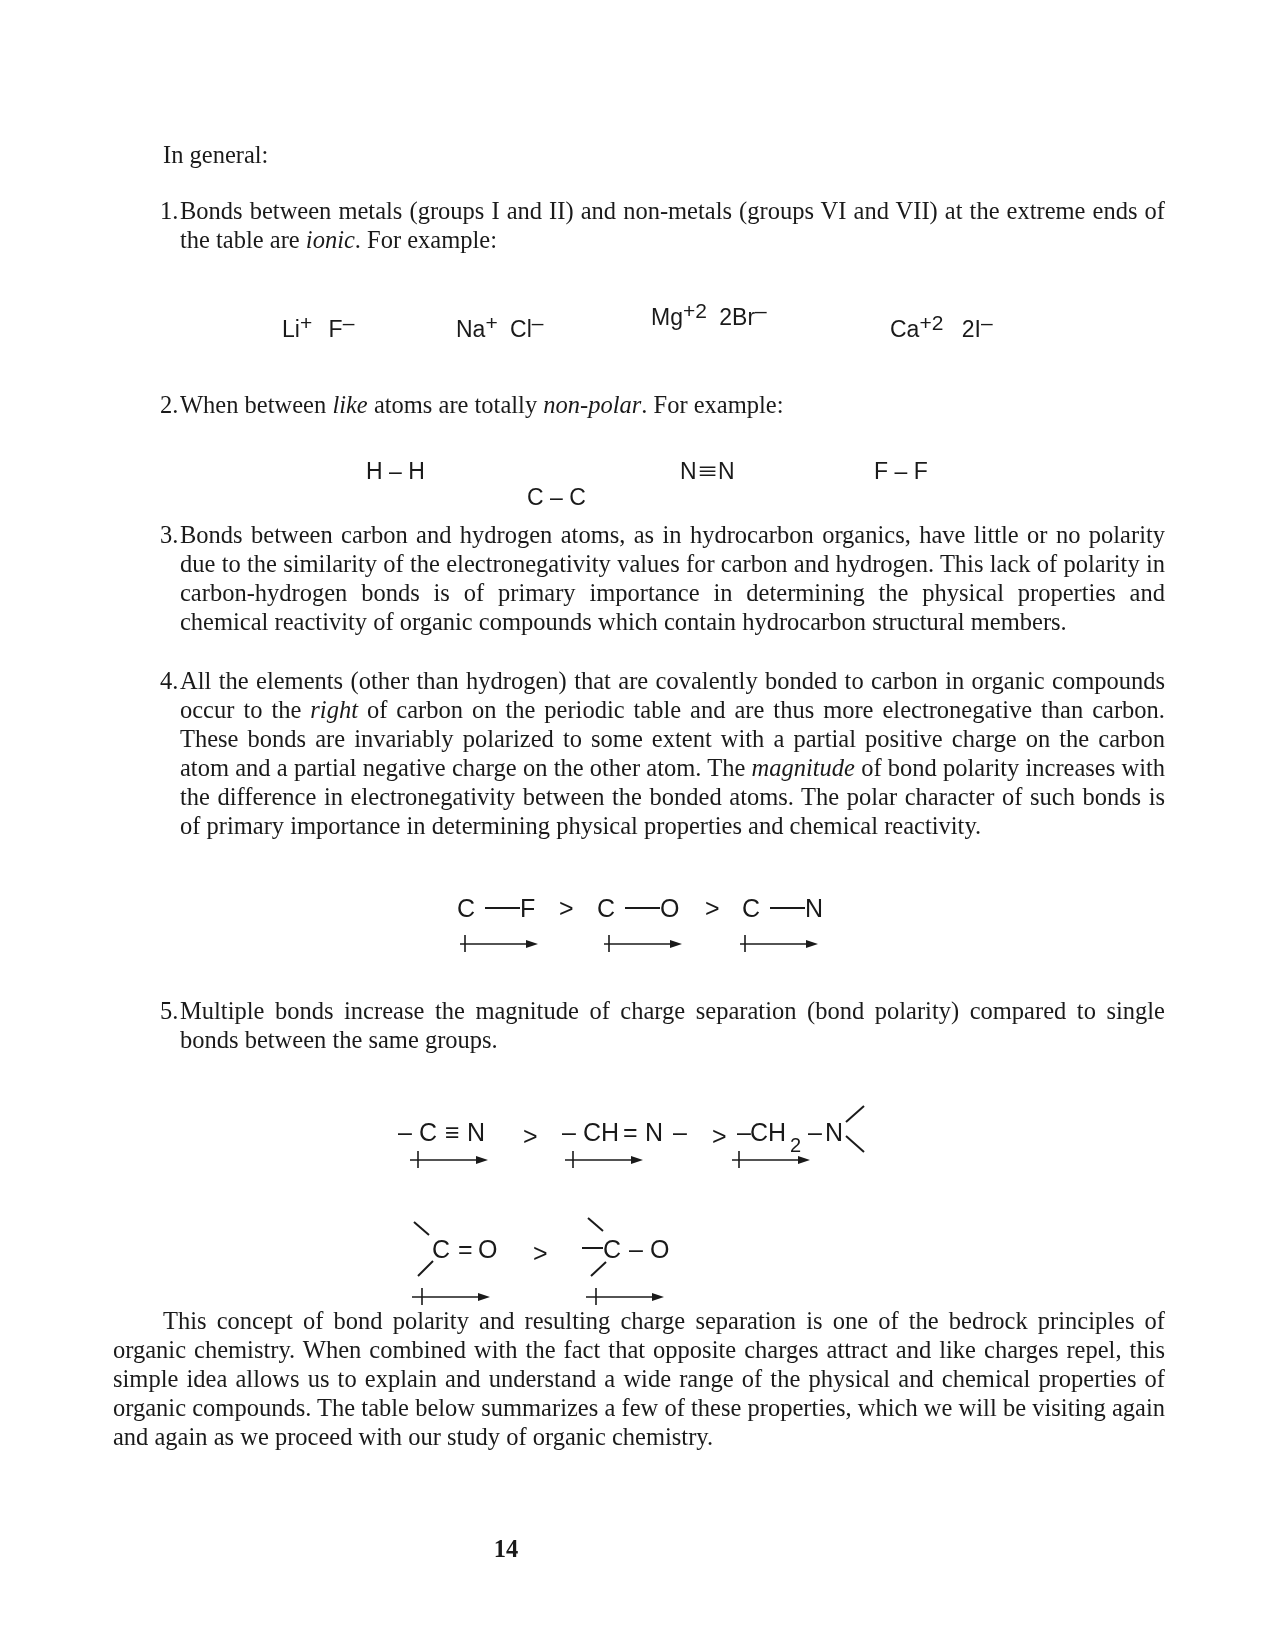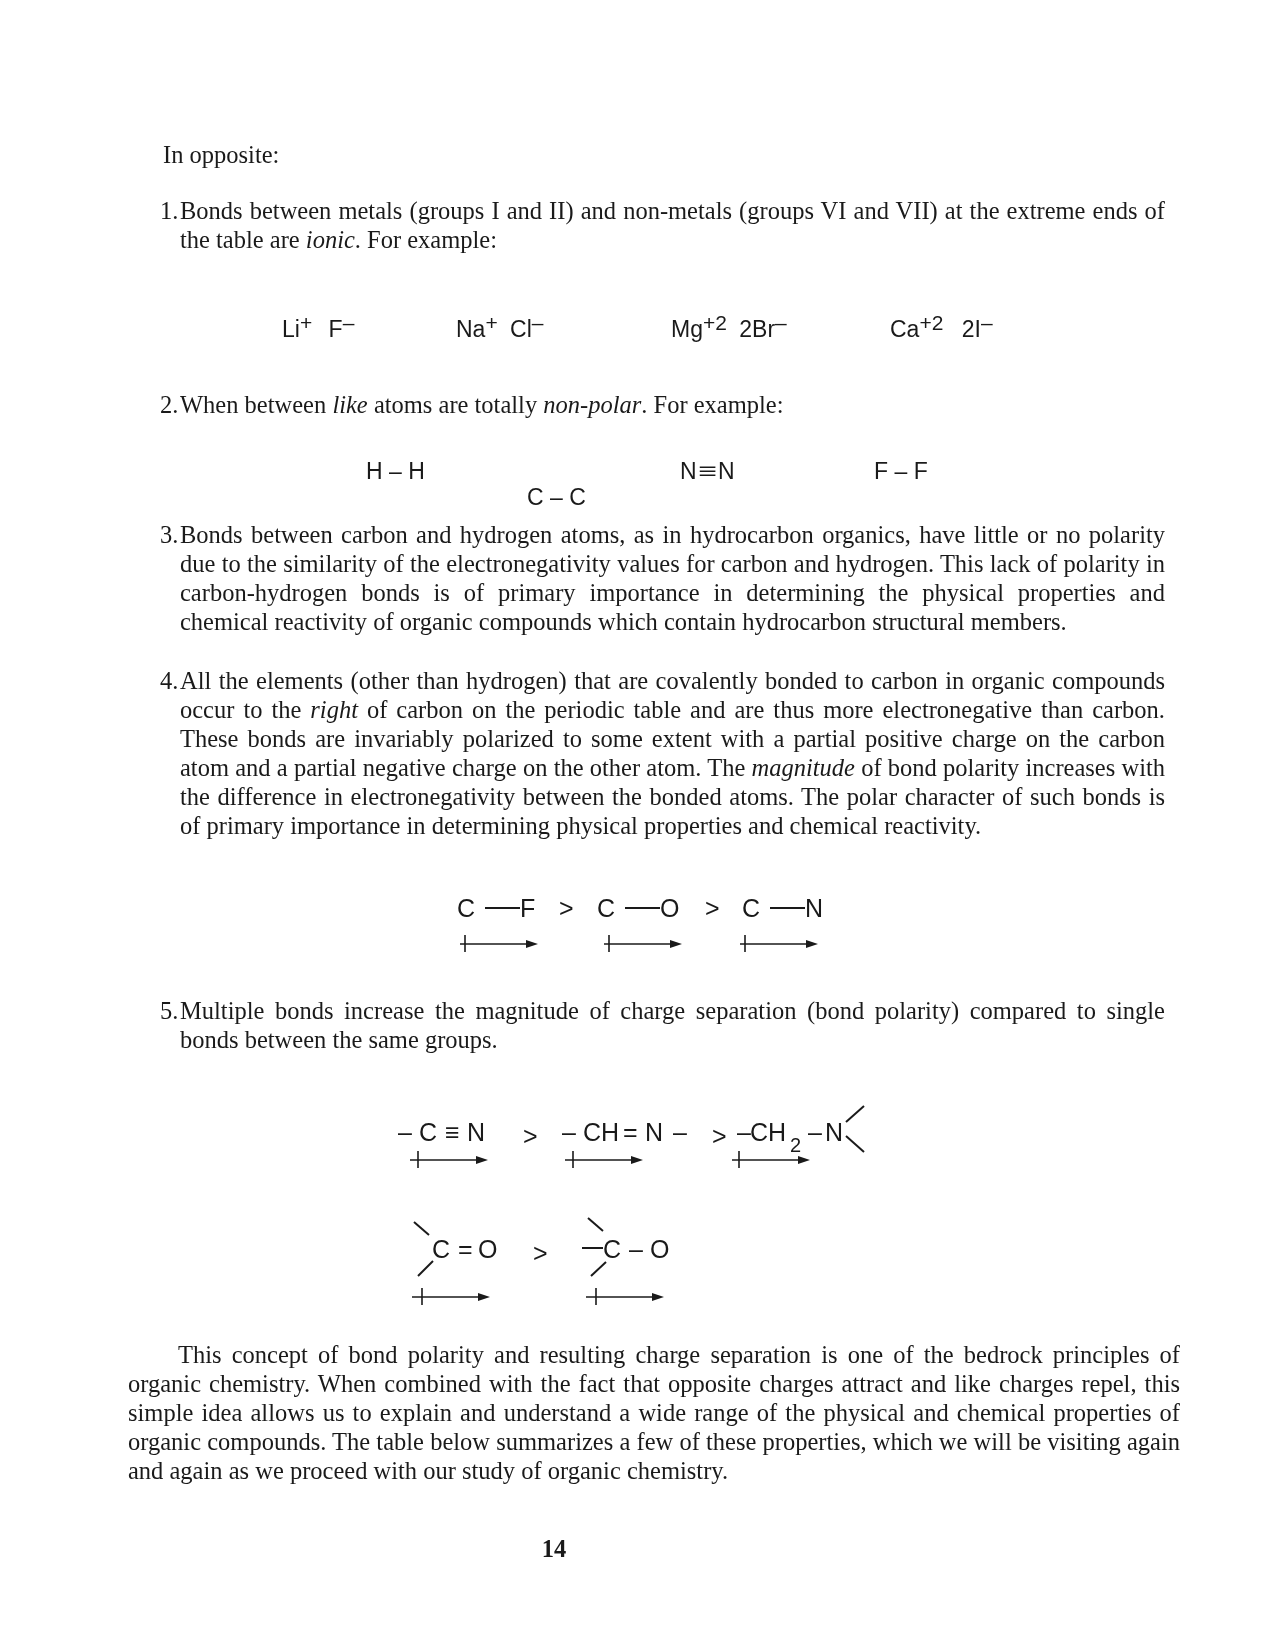--- a/index.html
+++ b/index.html
@@ -4,50 +4,50 @@
 <style>
   html, body { margin: 0; padding: 0; background: #ffffff; }
   body { width: 1275px; height: 1650px; position: relative; overflow: hidden; color: #1a1a1a; }
   .serif { font-family: "Liberation Serif", "DejaVu Serif", serif; font-size: 24.5px; line-height: 29px; }
   .sans { font-family: "Liberation Sans", "DejaVu Sans", sans-serif; }
   p { margin: 0; }
   .item { position: absolute; left: 160px; width: 1005px; }
   .item .num { position: absolute; left: 0; top: 0; }
   .item .txt { margin-left: 20px; text-align: justify; }
   .intro { position: absolute; left: 163px; top: 140px; }
-  .closing { position: absolute; left: 113px; top: 1340px; width: 1052px; text-align: justify; text-indent: 50px; margin-left: 15px; }
-  .pagenum { position: absolute; left: 0; width: 1012px; top: 1534px; text-align: center; font-weight: bold; margin-left: 48px; }
+  .closing { position: absolute; left: 113px; top: 1306px; width: 1052px; text-align: justify; text-indent: 50px; }
+  .pagenum { position: absolute; left: 0; width: 1012px; top: 1534px; text-align: center; font-weight: bold; }
   .formula { position: absolute; font-size: 23px; line-height: 26px; white-space: nowrap; }
   .formula sup { font-size: 21px; position: relative; top: -4px; vertical-align: top; line-height: 1; }
   svg { position: absolute; left: 0; top: 0; overflow: visible; }
   .chem text { font-family: "Liberation Sans", "DejaVu Sans", sans-serif; font-size: 25px; fill: #1a1a1a; }
   .chem .sub { font-size: 20px; }
   .chem line { stroke: #1a1a1a; stroke-width: 2; }
   .chem .arrow-line { stroke-width: 1.6; }
   .chem .arrowhead { fill: #1a1a1a; }
 </style>
 </head>
 <body>
 
-<p class="intro serif">In opposite:</p>
+<p class="intro serif">In general:</p>
 
 <div class="item serif" style="top:196px;">
   <span class="num">1.</span>
   <p class="txt"><span>Bonds between metals (groups I and II) and non-metals (groups VI and VII) at the extreme ends of the table are </span><i>ionic</i><span>. For example:</span></p>
 </div>
 
 <div class="formula sans" style="left:282px; top:316px;">
   <span>Li</span><sup>+</sup>
   <span style="margin-left:10px;">F</span><sup>–</sup>
 </div>
 <div class="formula sans" style="left:456px; top:316px;">
   <span>Na</span><sup>+</sup>
   <span style="margin-left:6px;">Cl</span><sup>–</sup>
 </div>
-<div class="formula sans" style="left:651px; top:316px;margin-left:20px;">
+<div class="formula sans" style="left:651px; top:304px;">
   <span>Mg</span><sup>+2</sup>
   <span style="margin-left:6px;">2Br</span><sup>–</sup>
 </div>
 <div class="formula sans" style="left:890px; top:316px;">
   <span>Ca</span><sup>+2</sup>
   <span style="margin-left:12px;">2I</span><sup>–</sup>
 </div>
 
 <div class="item serif" style="top:390px;">
   <span class="num">2.</span>

